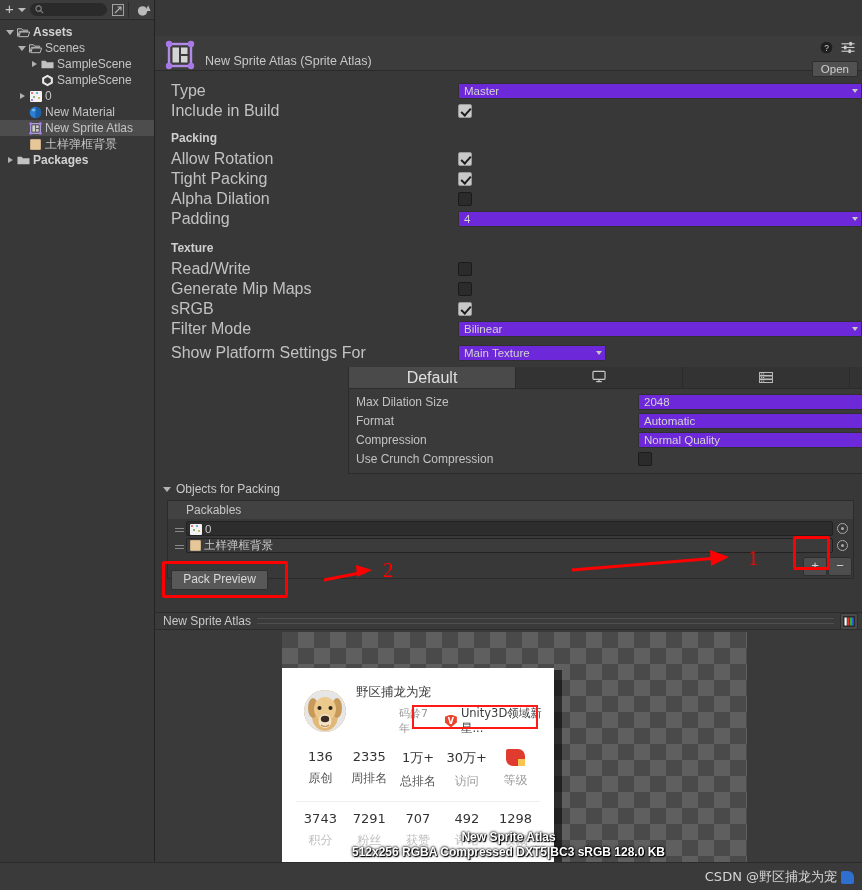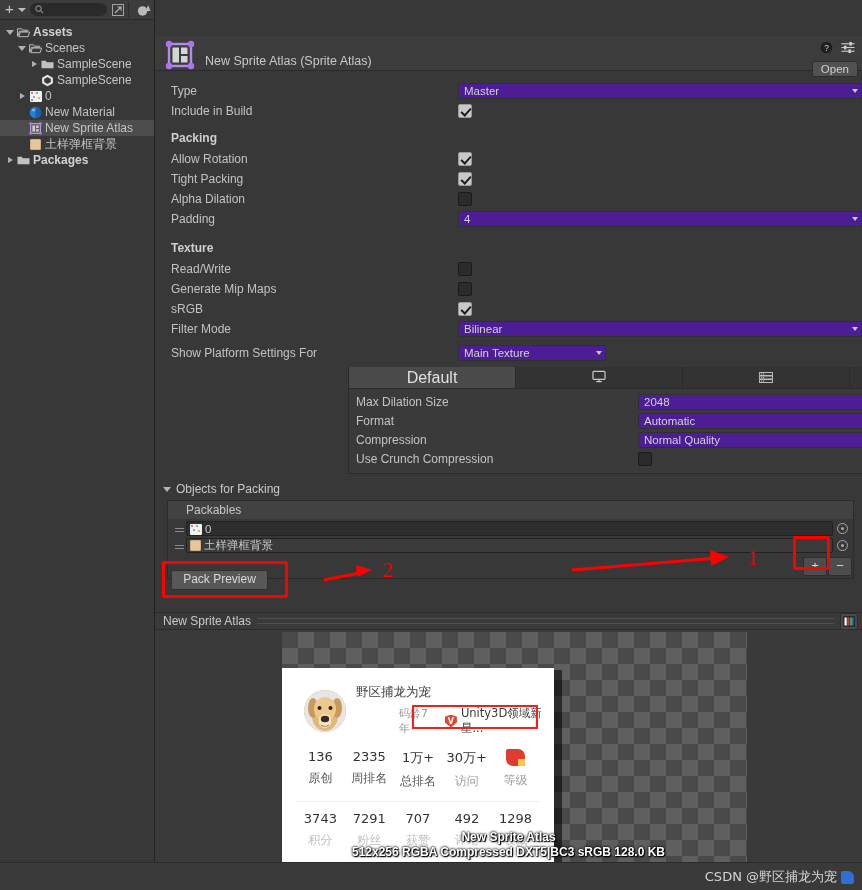--- a/index.html
+++ b/index.html
@@ -69,27 +69,27 @@
   .hdr-icons{position:absolute;right:7px;top:5px;display:flex;align-items:center;gap:8px;}
   .open-btn{
     position:absolute;right:4px;top:25px;height:16px;min-width:42px;
     background:#515151;border:1px solid #2e2e2e;border-radius:2px;
     color:#cfcfcf;font-size:11.5px;line-height:14px;text-align:center;padding:0 8px;
     box-sizing:border-box;cursor:default;
   }
 
   .insp-body{position:relative;padding:0;}
   .prow{display:flex;align-items:center;height:20px;padding-left:16px;box-sizing:border-box;}
-  .plabel{width:287px;flex:0 0 287px;color:#c2c2c2;font-size:12px;}
+  .plabel{width:287px;flex:0 0 287px;color:#c2c2c2;font-size:16px;}
   .psection{
     padding-left:16px;height:22px;display:flex;align-items:center;
     font-weight:bold;color:#cfcfcf;font-size:12px;
   }
   .dropdown{
-    height:16px;background:#4c1d95;border:1px solid #303030;border-radius:1px;
+    height:16px;background:#6d28d9;border:1px solid #303030;border-radius:1px;
     display:flex;align-items:center;justify-content:space-between;
     padding:0 3px 0 5px;color:#d2d2d2;font-size:11.5px;box-sizing:border-box;cursor:default;
   }
   .dd-wide{flex:1;margin-right:0;}
   .dd-caret{width:0;height:0;border-left:3.5px solid transparent;border-right:3.5px solid transparent;border-top:4px solid #c7c7c7;}
   .cbox{
     width:14px;height:14px;background:#2b2b2b;border:1px solid #1b1b1b;border-radius:2px;
     box-sizing:border-box;position:relative;cursor:default;
   }
   .cbox.on{background:#c9c9c9;border-color:#9a9a9a;}

